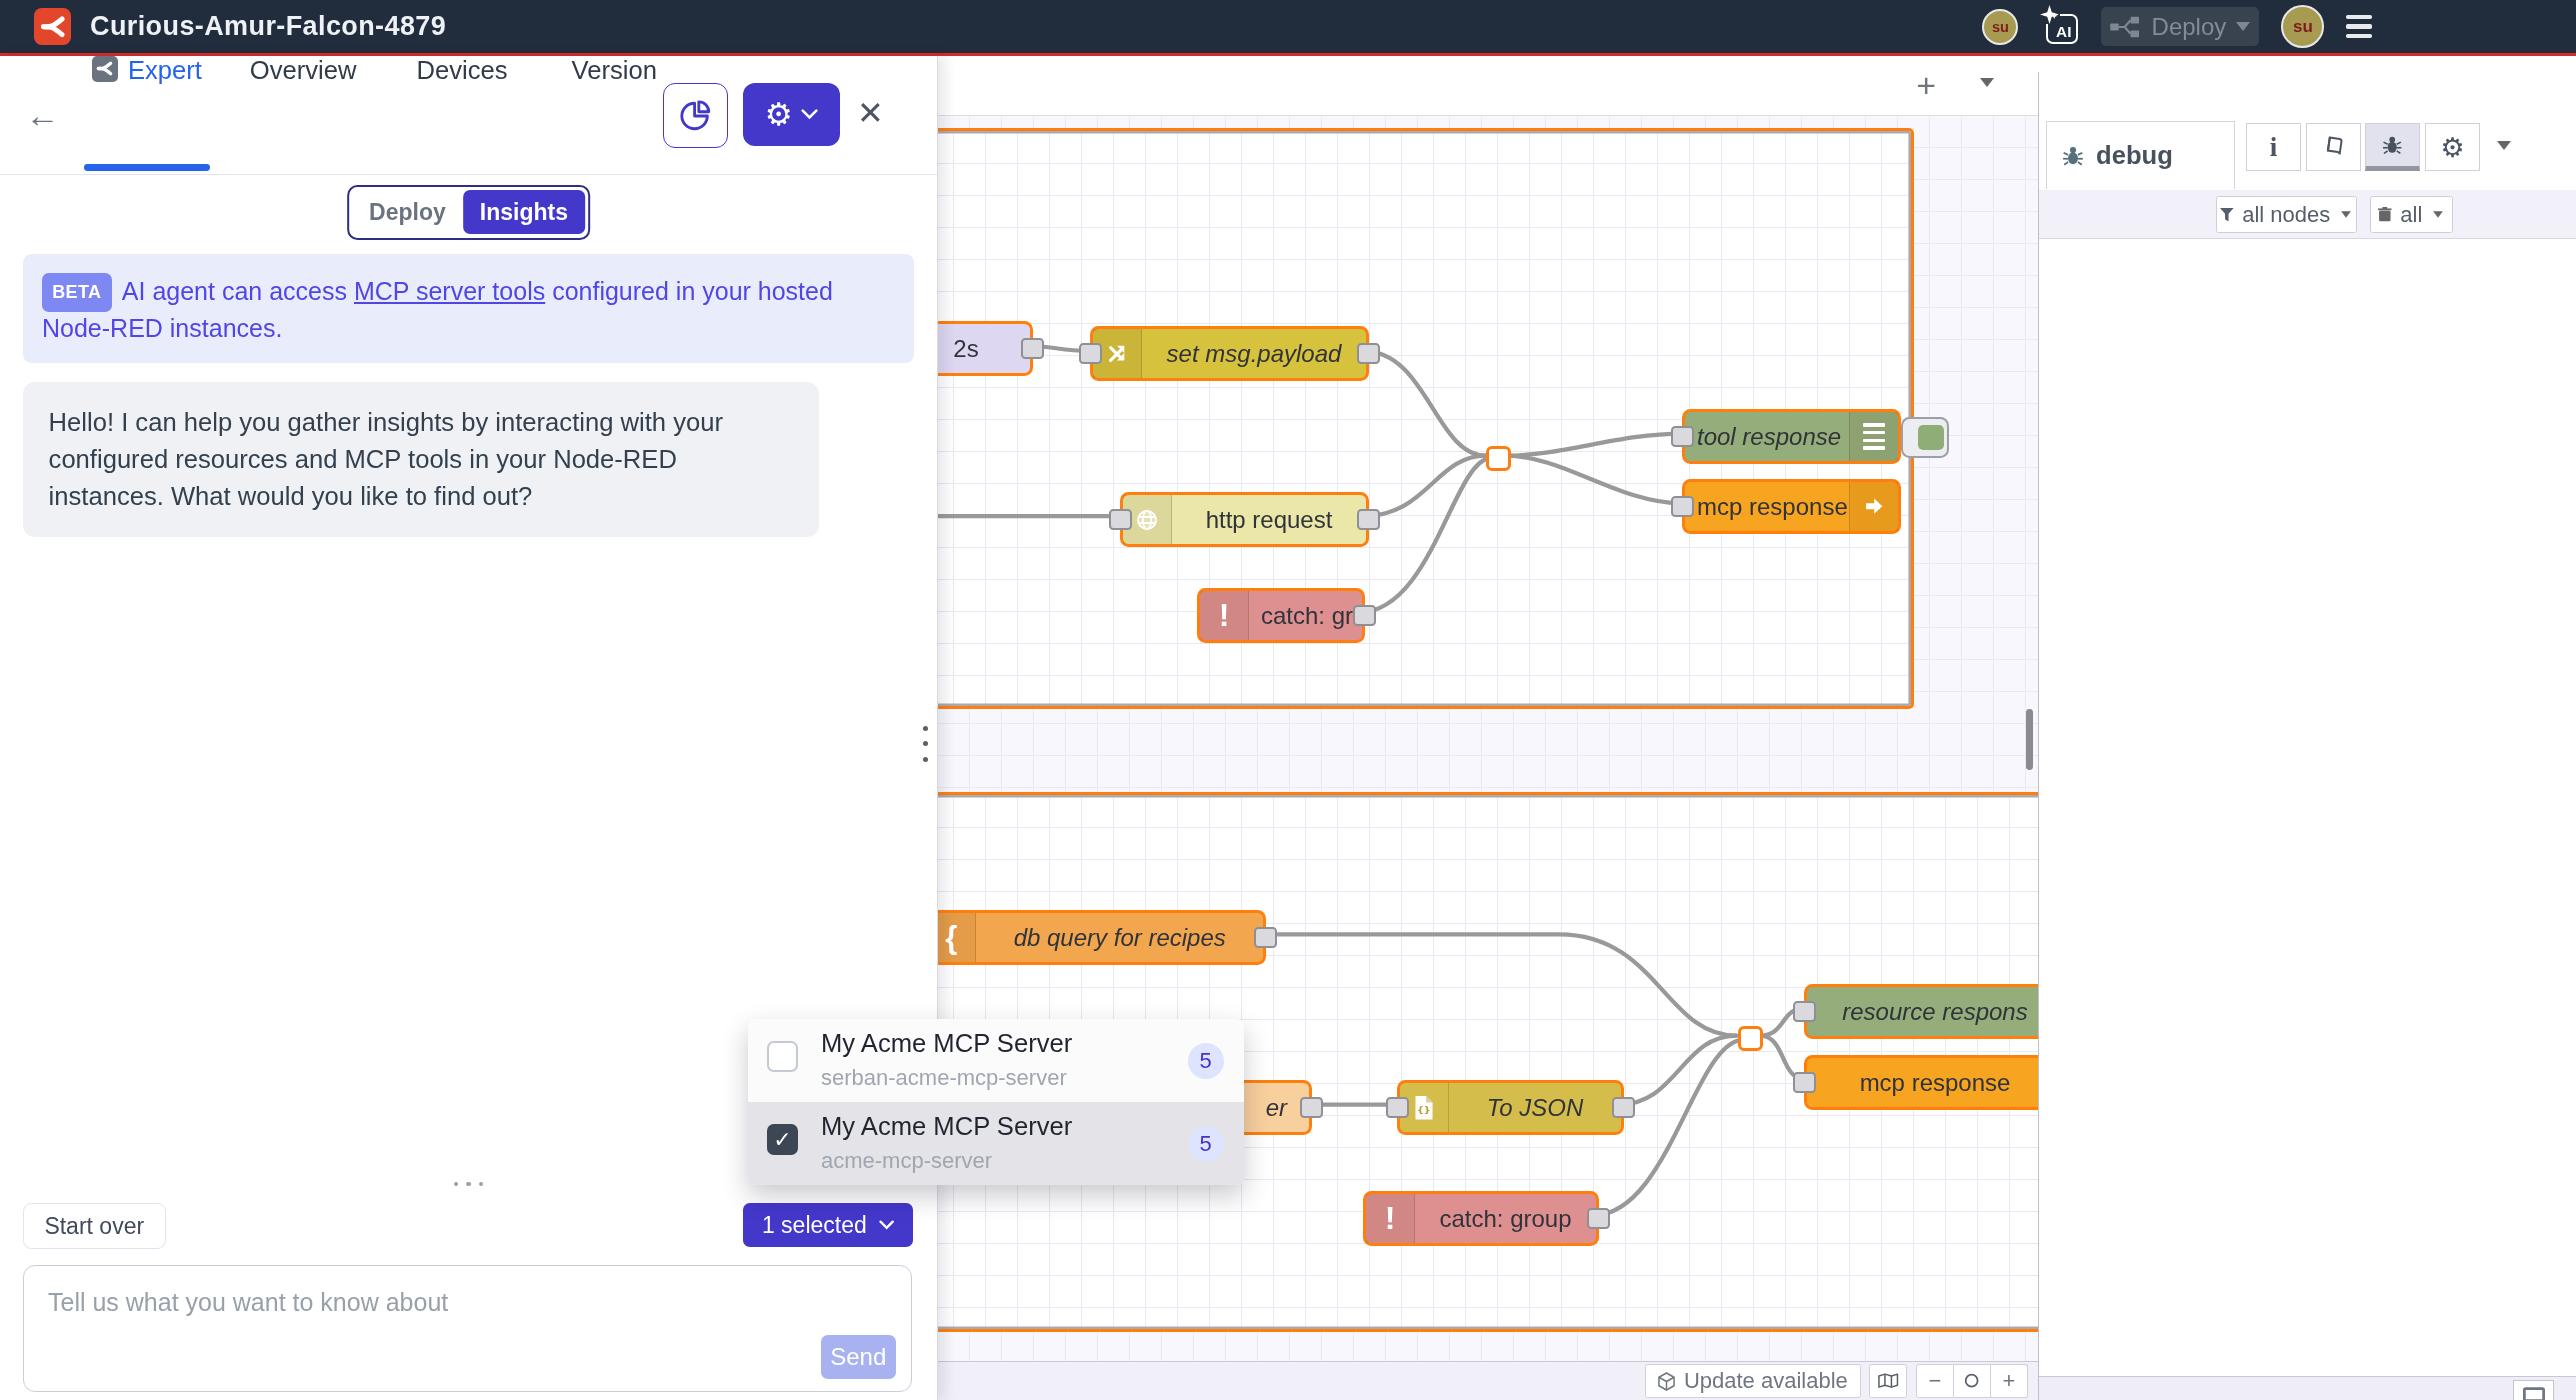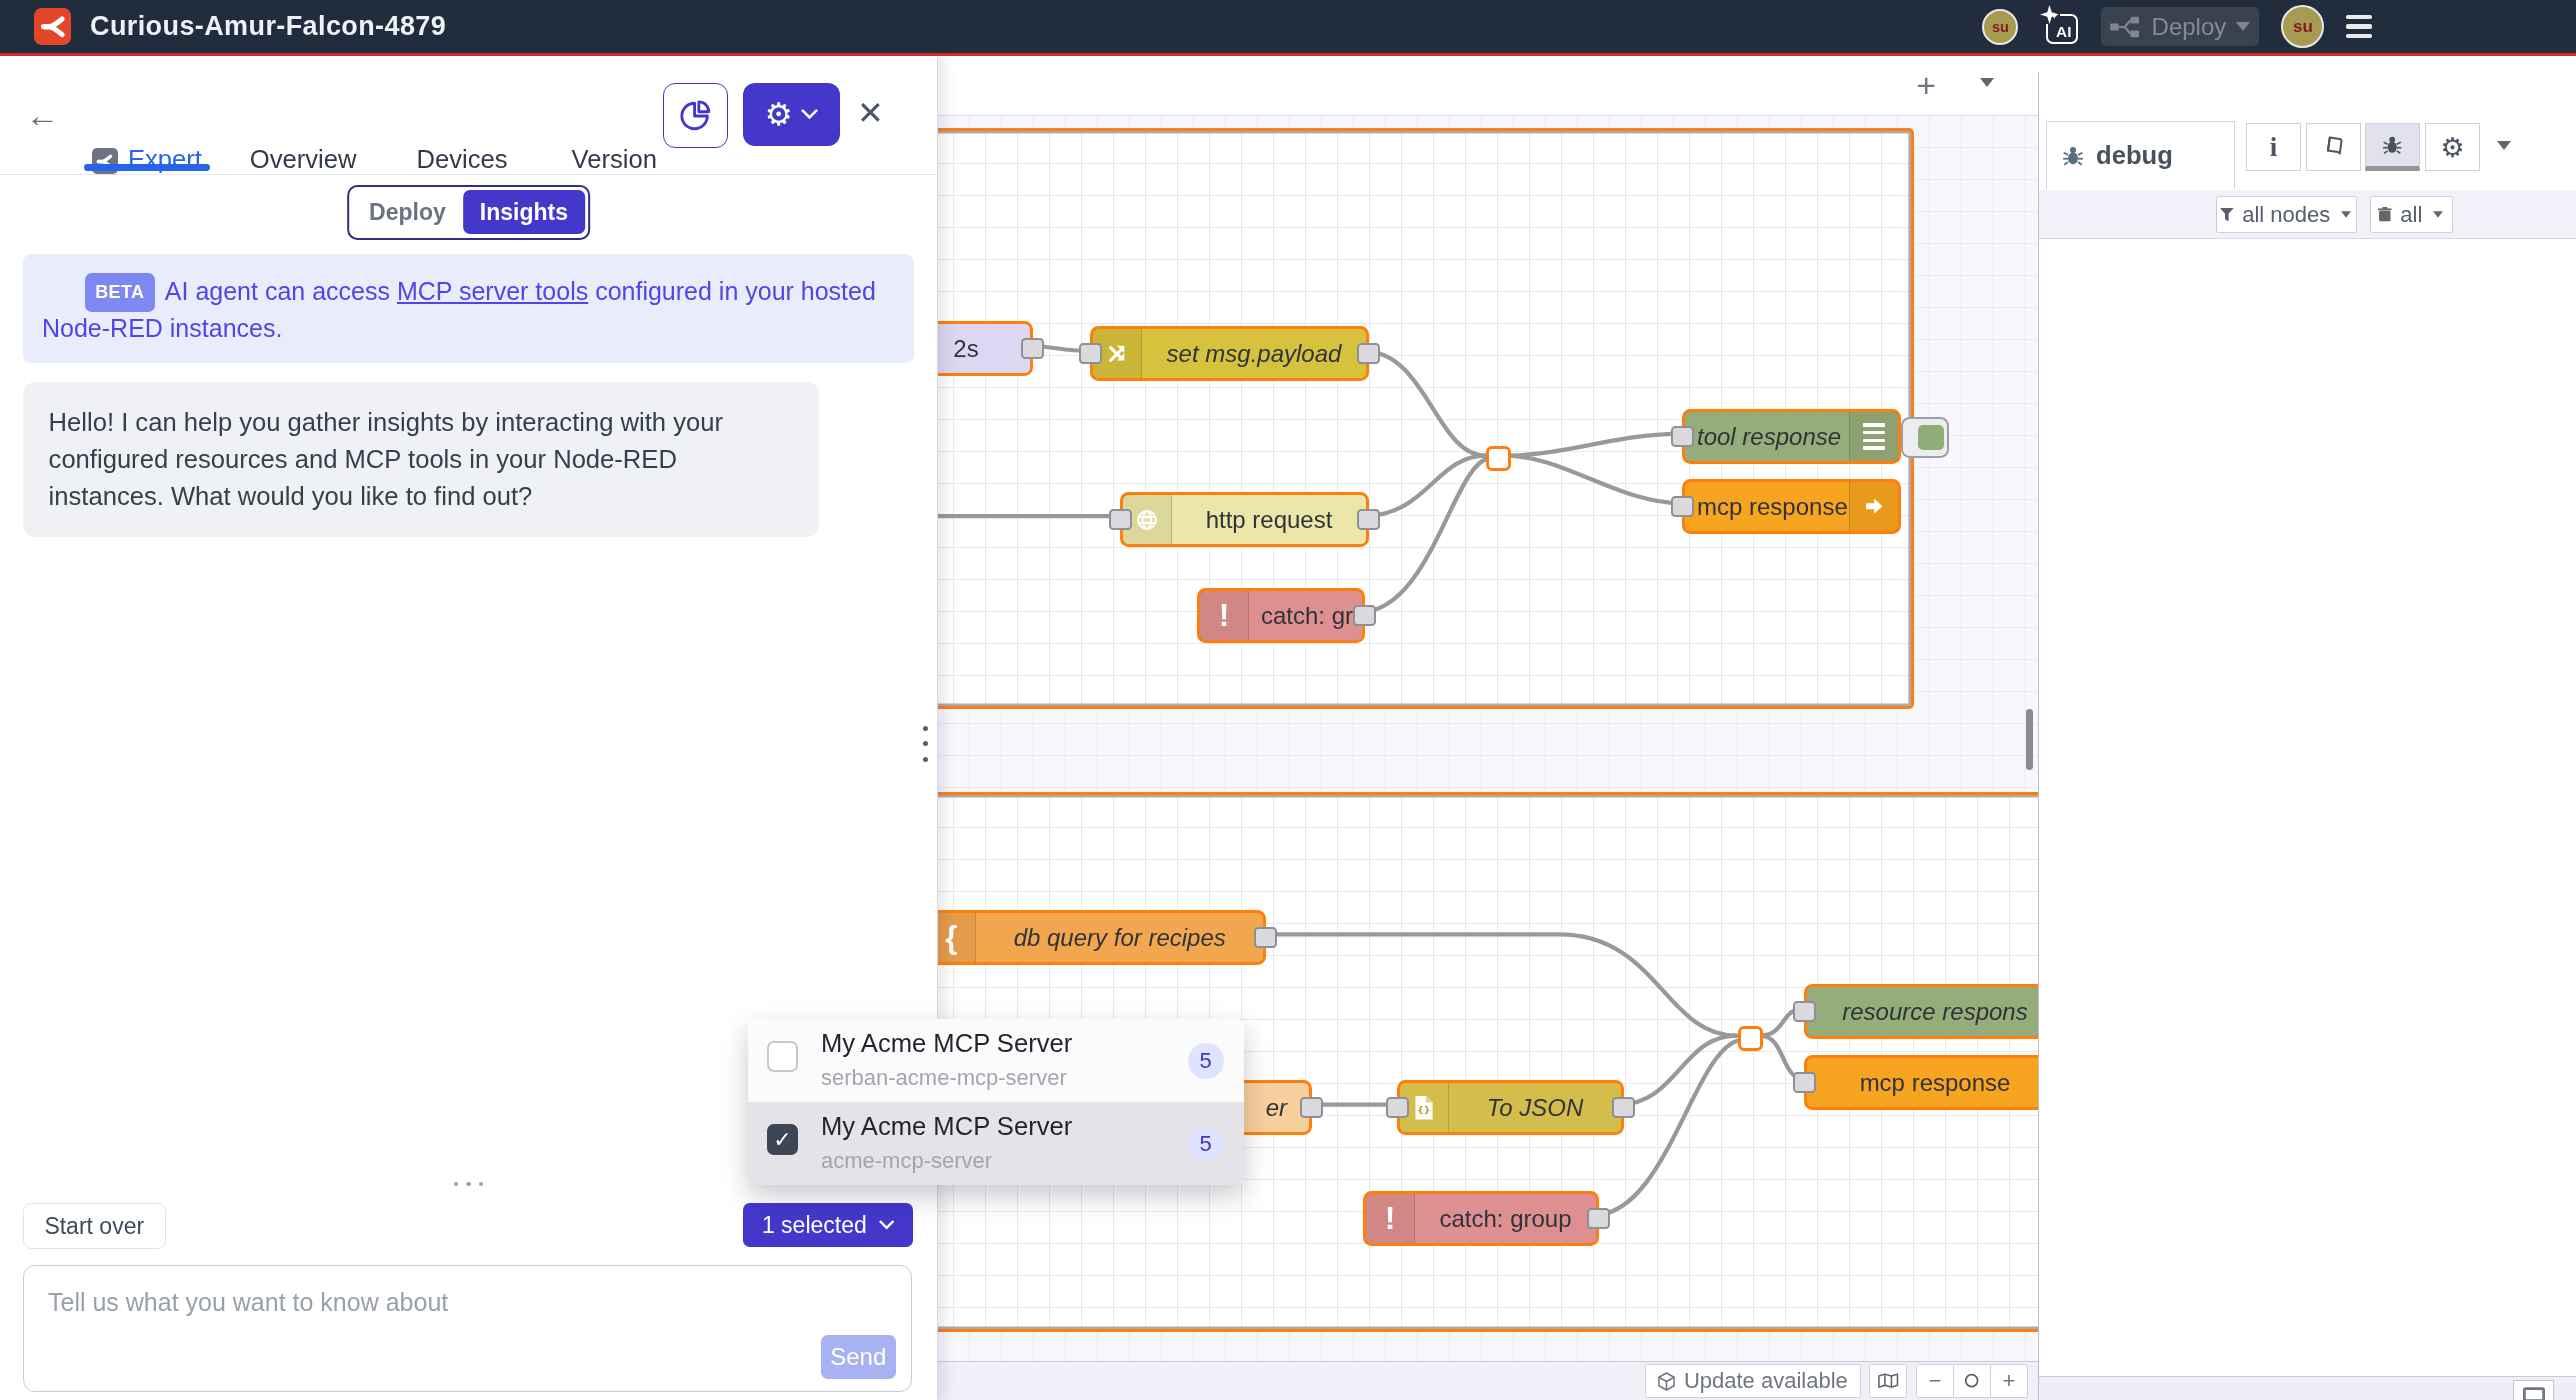--- a/index.html
+++ b/index.html
@@ -19,41 +19,41 @@
   .ai-spark{position:absolute;left:-1.7px;top:-3.4px;background:#212d3d;line-height:0;padding:0.9px;}
   .deploy-btn{height:39px;width:158px;background:#39424f;border-radius:5.1px;display:flex;align-items:center;justify-content:center;gap:10.2px;}
   .deploy-btn span{color:#828b98;font-size:24px;}
   .burger{display:flex;flex-direction:column;gap:5.1px;}
   .burger i{display:block;width:25.6px;height:4.3px;border-radius:1.7px;background:#e8eaee;}
 
   
   #chat-panel{position:absolute;left:0;top:56px;width:937px;height:1344px;background:#fff;border-right:0.9px solid #d8d8de;box-shadow:6.8px 0 12px rgba(30,30,60,.10);z-index:20;}
   .chat-tabbar{position:absolute;left:0;top:0;width:100%;height:118px;border-bottom:0.9px solid #e4e4ea;display:flex;align-items:center;}
   .back-arrow{margin-left:25.6px;font-size:34px;color:#6b7280;line-height:1;}
-  .ctab{position:relative;height:100%;display:flex;align-items:flex-end;gap:10.2px;font-size:25.6px;color:#313b49;padding:0 8.5px;}
+  .ctab{position:relative;height:100%;display:flex;align-items:flex-start;gap:10.2px;font-size:25.6px;color:#313b49;padding:0 8.5px;}
   .ctab.t-expert{margin-left:24px;color:#2563eb;}
   .ctab.t-expert .underline{position:absolute;left:0;right:0;bottom:3.4px;height:6.8px;border-radius:3.4px;background:#2563eb;}
   .ctab.t-overview{margin-left:31px;}
   .ctab.t-devices{margin-left:43px;}
   .ctab.t-version{margin-left:47px;max-width:85px;overflow:hidden;}
   .ff-mini{width:25.6px;height:25.6px;border-radius:5.1px;background:#6b7280;display:flex;align-items:center;justify-content:center;}
   .tab-sep{width:0.9px;height:60px;background:#e2e2e8;margin-left:5.1px;}
   .chevrons{color:#6b7280;font-size:29px;margin-left:15.3px;letter-spacing:-2.6px;}
   .pie-btn{position:absolute;left:663px;top:27px;width:63px;height:63px;border:1.7px solid #4338ca;border-radius:12px;background:#fff;display:flex;align-items:center;justify-content:center;}
   .gear-btn{position:absolute;left:743px;top:27px;width:97px;height:63px;border-radius:12px;background:#4338ca;display:flex;align-items:center;justify-content:center;gap:8.5px;}
   .gear-btn .g{color:#fff;font-size:31px;line-height:1;font-family:"DejaVu Sans",sans-serif;}
   .close-x{position:absolute;left:857px;top:41px;font-size:32px;color:#4b5563;line-height:1;}
 
   .mode-toggle{position:absolute;top:129px;left:50%;transform:translateX(-50%);display:flex;align-items:center;border:2.6px solid #312e81;border-radius:10.2px;background:#fff;padding:3.4px;}
   .mode-toggle .seg{font-size:23px;font-weight:bold;padding:8.5px 17px;border-radius:6.8px;}
   .seg.support{color:#6b7280;}
   .seg.insights{background:#4338ca;color:#fff;}
 
   .beta-box{position:absolute;left:23px;top:198px;width:853px;background:#e9edfb;border-radius:8.5px;padding:19px;font-size:25px;line-height:32px;color:#4f46e5;}
-  .beta-badge{display:inline-block;background:#7e88f3;color:#fff;font-size:18px;font-weight:bold;border-radius:6.8px;padding:3.4px 10.2px;margin-right:10.2px;vertical-align:1.7px;letter-spacing:0.4px;margin-left:43px;}
+  .beta-badge{display:inline-block;background:#7e88f3;color:#fff;font-size:18px;font-weight:bold;border-radius:6.8px;padding:3.4px 10.2px;margin-right:10.2px;vertical-align:1.7px;letter-spacing:0.4px;}
   .beta-box a{color:#4f46e5;text-decoration:underline;}
 
   .greeting{position:absolute;left:23px;top:326px;width:745px;background:#f0f1f4;border-radius:12px;padding:22px 25.6px;font-size:25.6px;line-height:37px;color:#33404e;}
 
   .drag-dots{position:absolute;top:1126px;left:50%;transform:translateX(-50%);display:flex;gap:8.5px;}
   .drag-dots i{width:4.3px;height:4.3px;border-radius:50%;background:#9aa0ab;}
 
   .startover-btn{position:absolute;left:23px;top:1147px;height:44px;padding:0 20.4px;background:#fff;border:1.7px solid #e0e3ef;border-radius:8.5px;font-size:23px;color:#3f4a5a;display:flex;align-items:center;}
   .selected-btn{position:absolute;left:743px;top:1147px;width:170px;height:44px;background:#4338ca;border-radius:6.8px;color:#fff;font-size:23px;display:flex;align-items:center;justify-content:center;gap:12px;}
 

